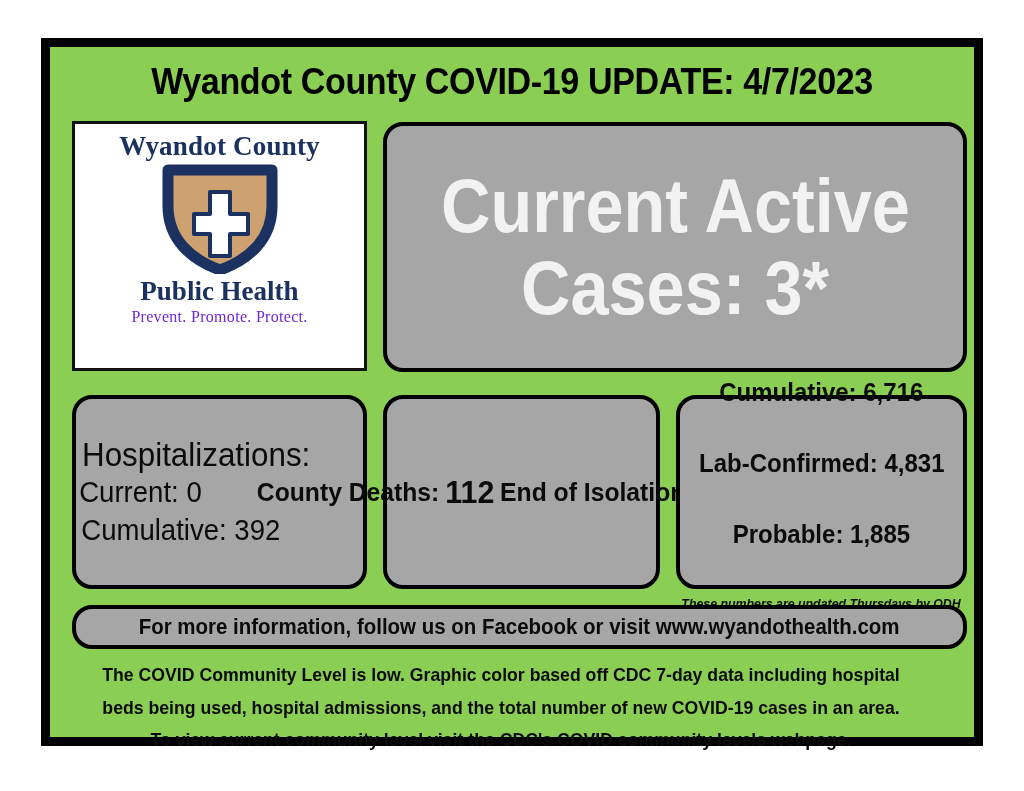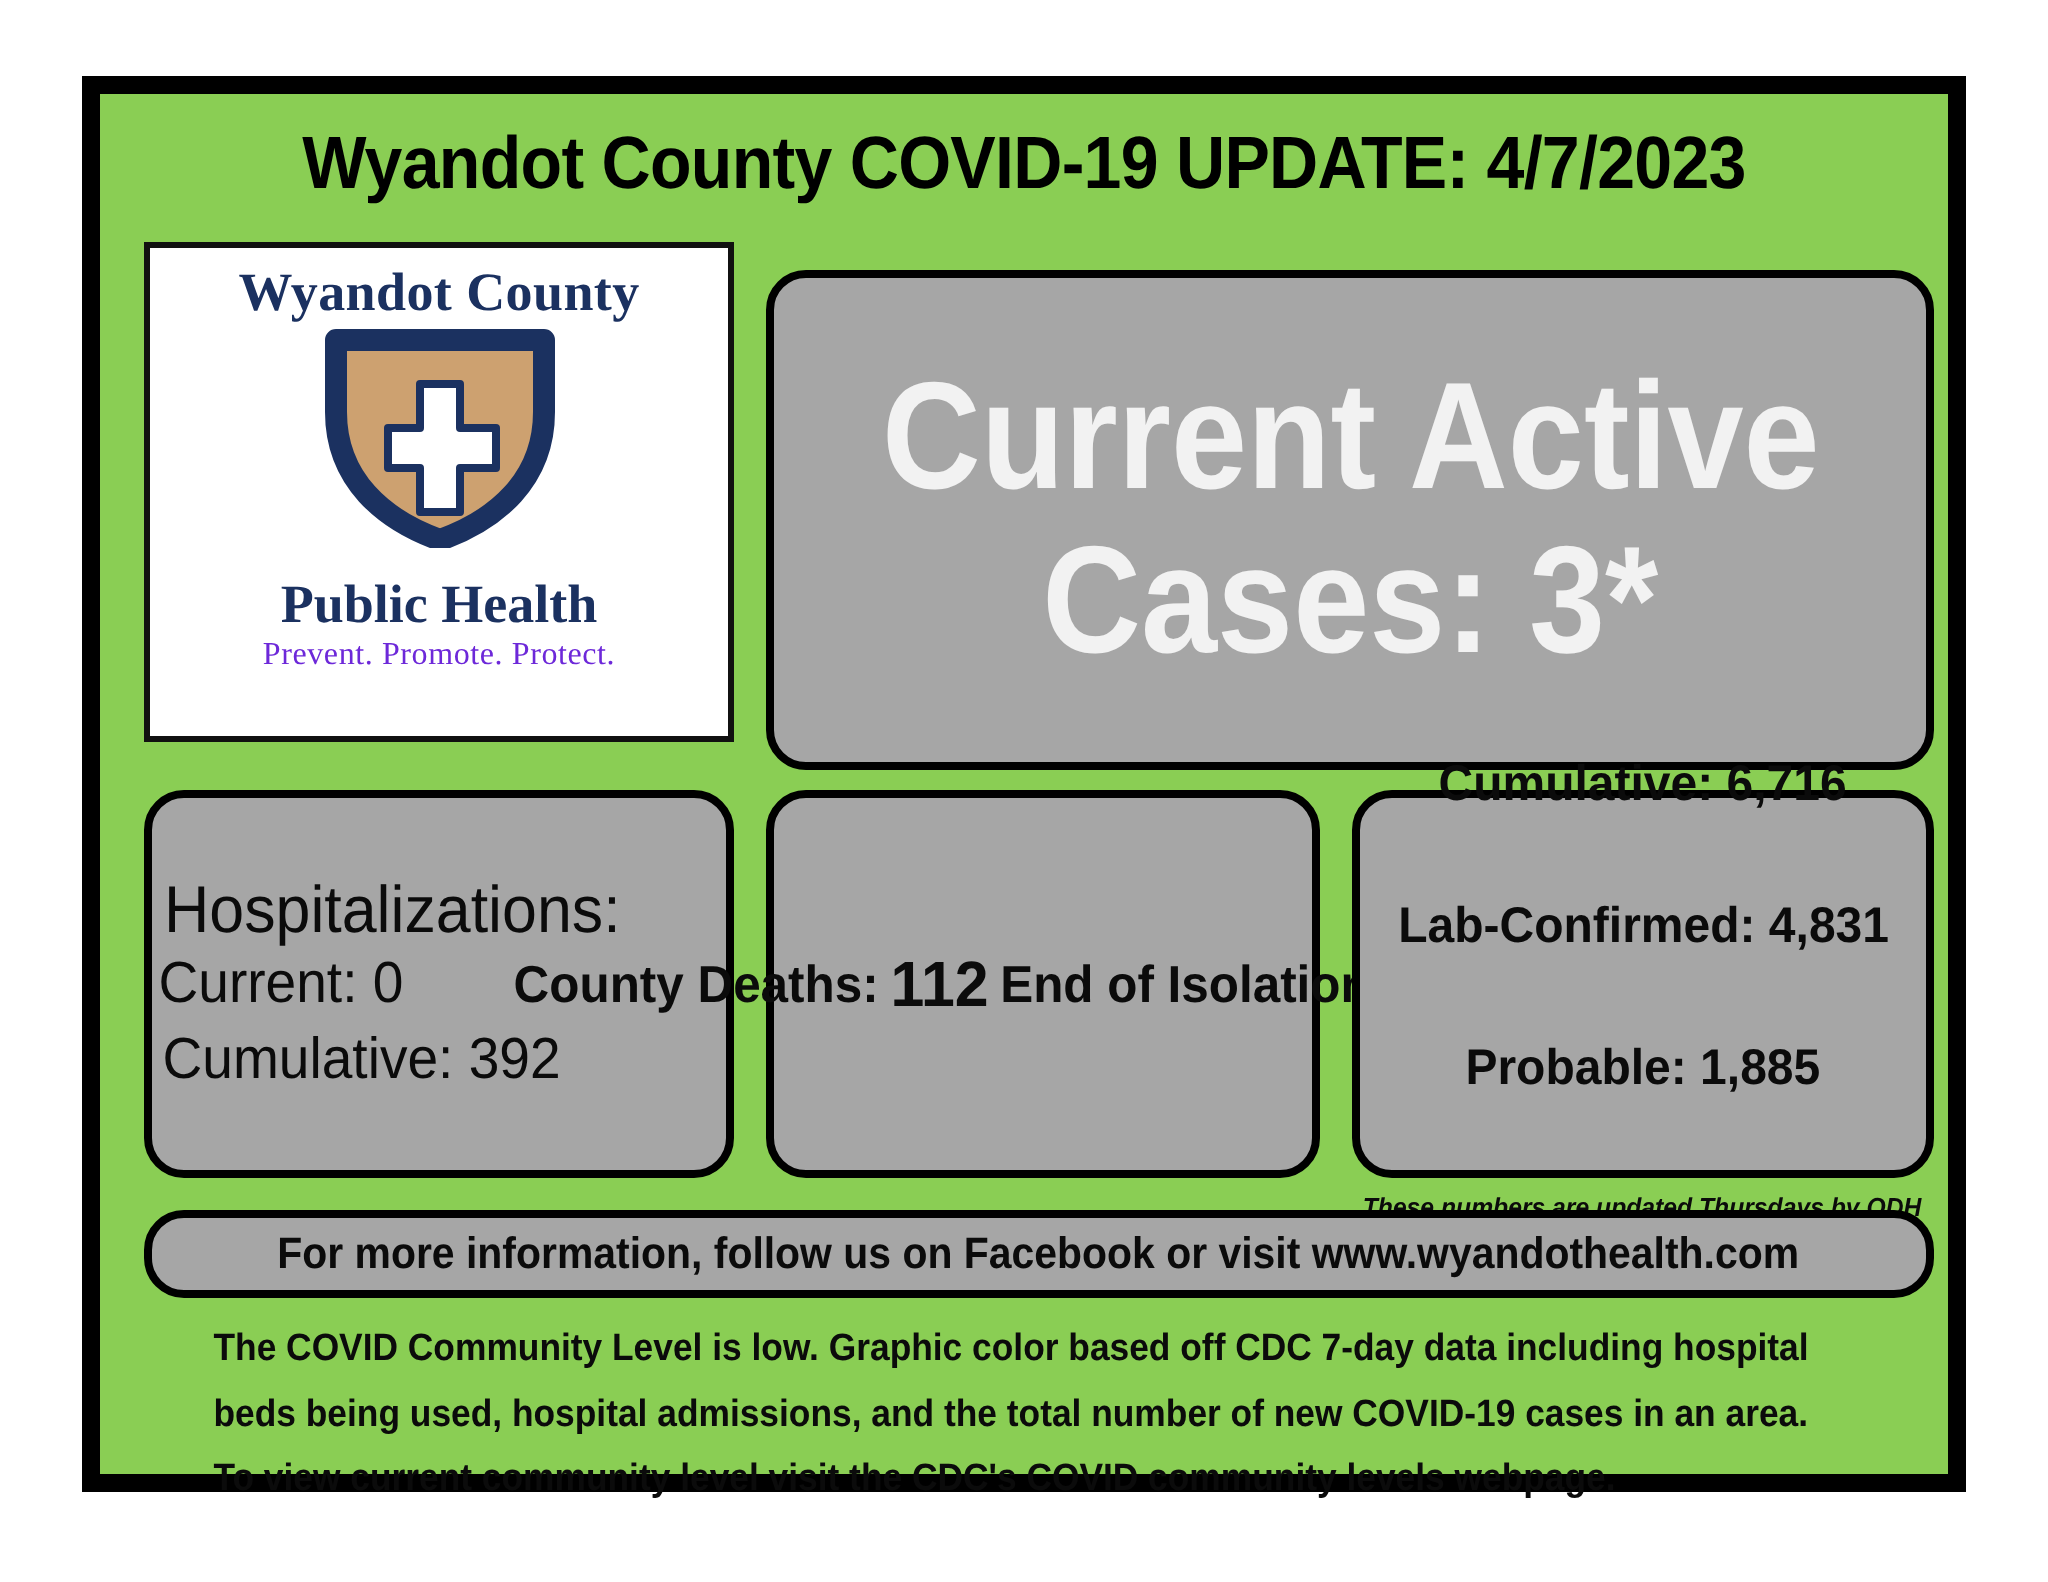--- a/index.html
+++ b/index.html
@@ -81,35 +81,35 @@
     margin-top: 2px;
     width: 122px;
     height: 112px;
     position: relative;
   }
   .logo-bottom-text {
     font-family: "Liberation Serif", serif;
     font-weight: bold;
     font-size: 27px;
     color: #1b3160;
-    margin-top: 14px;
+    margin-top: 3px;
     line-height: 1.05;
   }
   .logo-tagline {
     font-family: "Liberation Serif", serif;
     font-size: 16px;
     color: #6d28d9;
     margin-top: 2px;
     letter-spacing: 0.3px;
   }
 
   
   .active-panel {
     left: 333px;
-    top: 88px;
+    top: 75px;
     width: 584px;
     height: 250px;
     display: flex;
     flex-direction: column;
     align-items: center;
     justify-content: center;
   }
   .active-line {
     font-family: "Liberation Sans Narrow", "Liberation Sans", sans-serif;
     font-weight: bold;
@@ -224,23 +224,24 @@
     font-weight: bold;
     font-size: 22px;
     color: #0b0b0b;
     transform: scaleX(0.93);
     white-space: nowrap;
   }
 
   
   .disclaimer {
     position: absolute;
-    left: 26px;
+    left: 12px;
     top: 612px;
     width: 878px;
+    text-align: center;
   }
   .disclaimer-line {
     font-family: "Liberation Sans Narrow", "Liberation Sans", sans-serif;
     font-weight: bold;
     font-size: 19px;
     color: #0b0b0b;
     line-height: 1.72;
     transform: scaleX(0.93);
     white-space: nowrap;
   }

